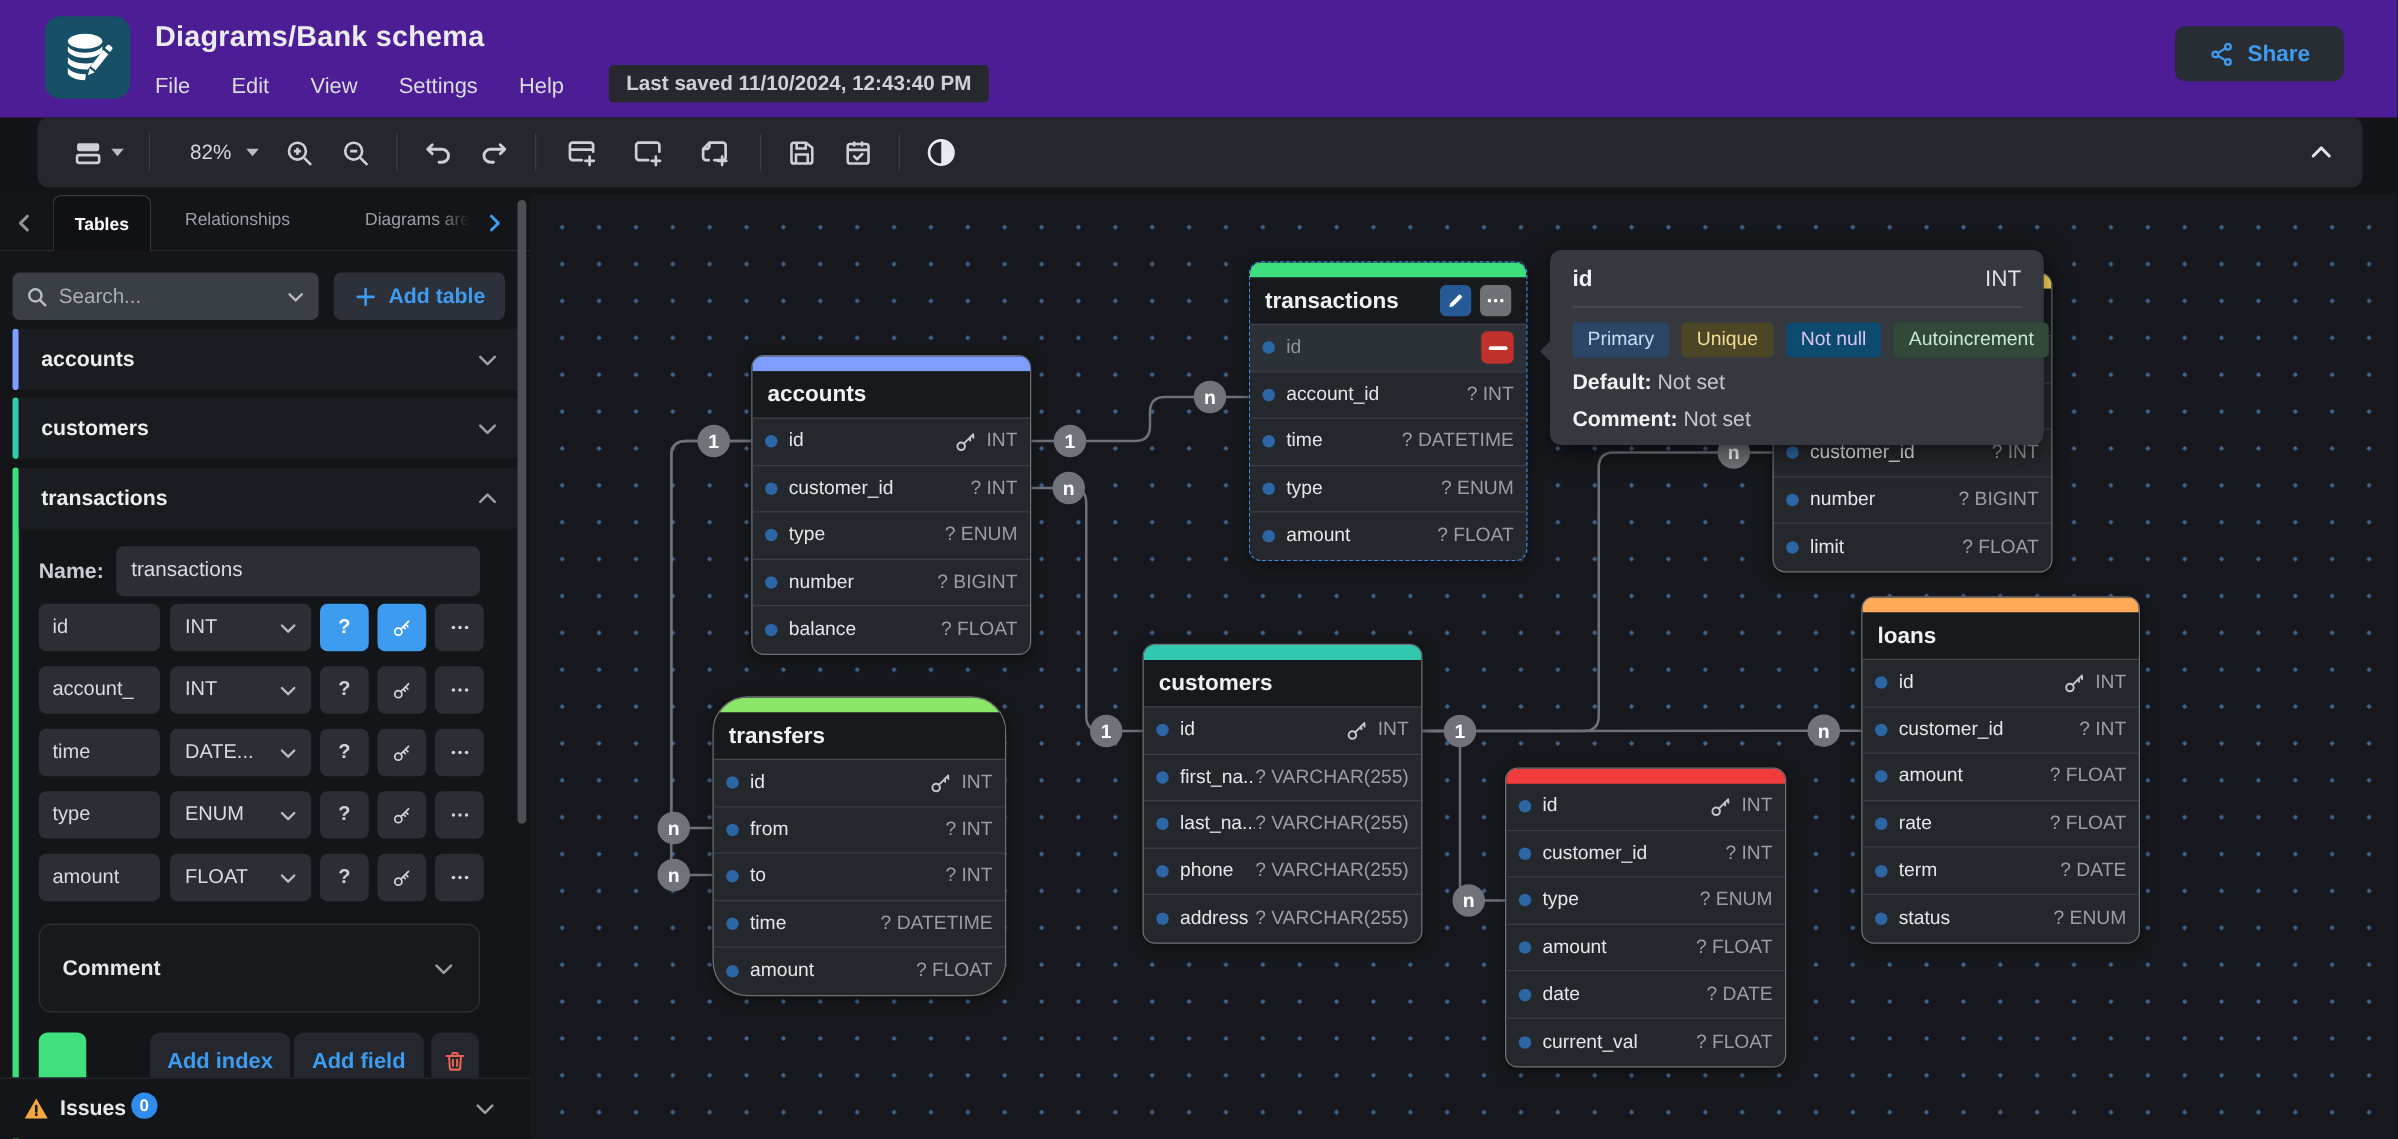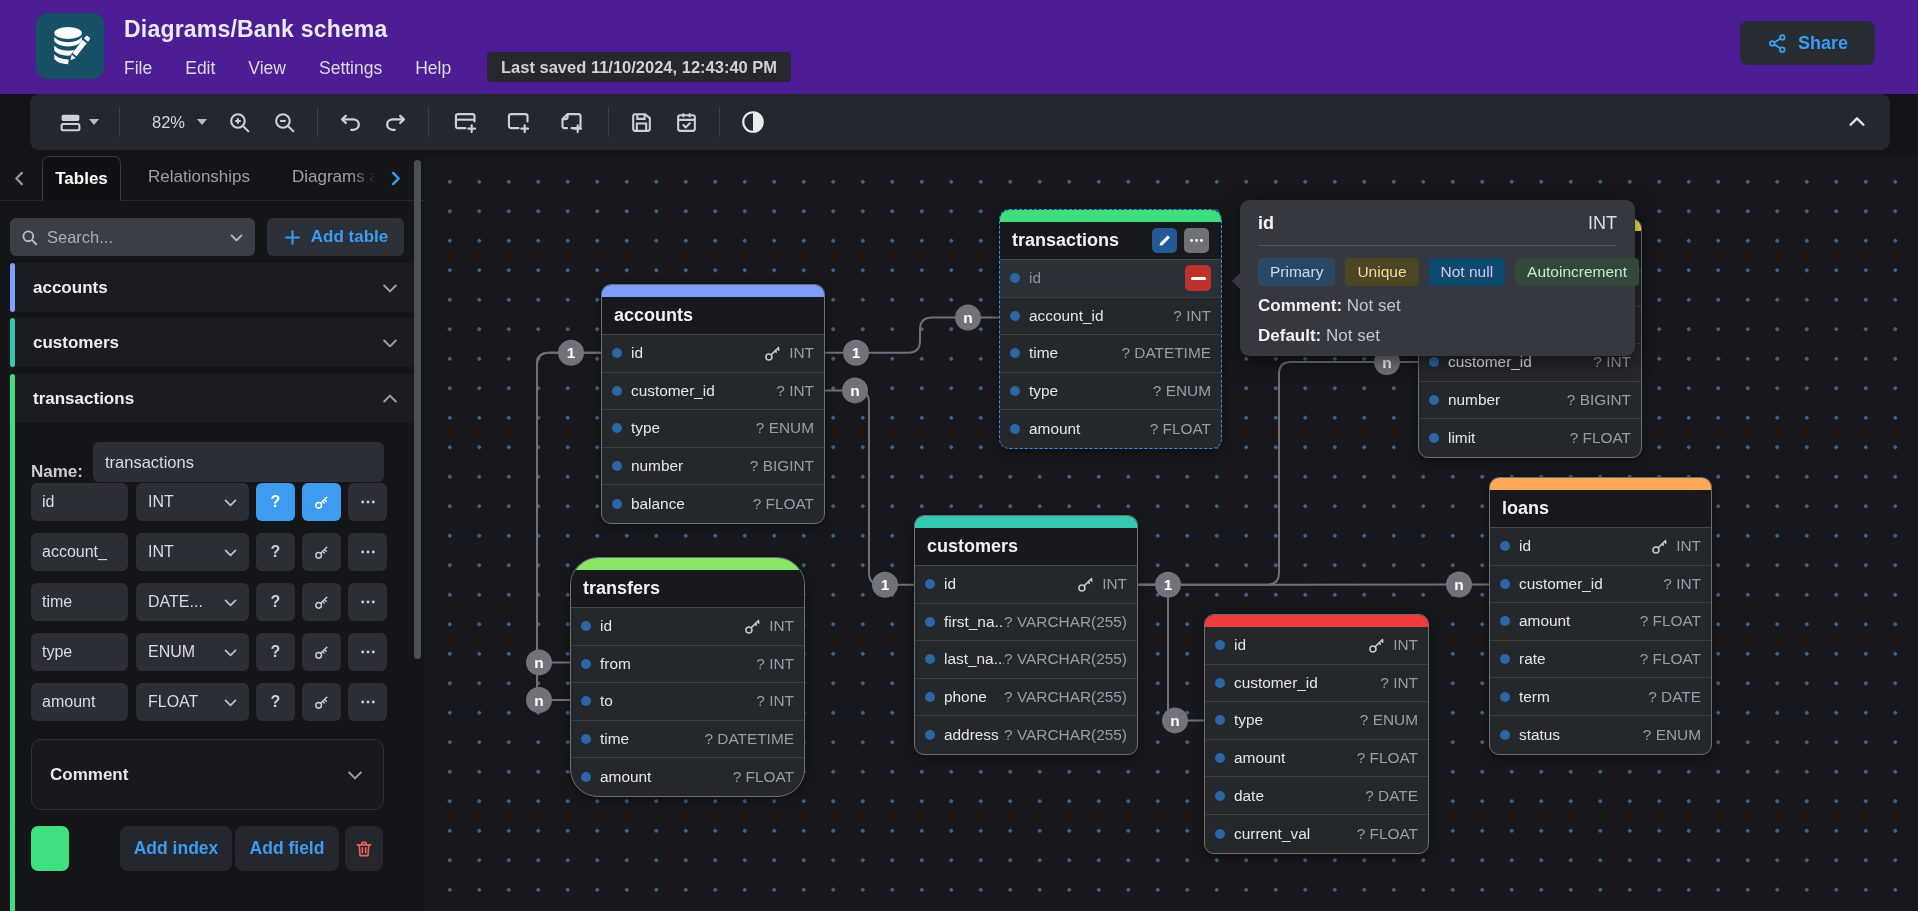--- a/index.html
+++ b/index.html
@@ -28,21 +28,21 @@
   .tb-zoom { font-size:16.5px; color:#d4d8dd; padding:0 6px 0 12px; }
   .caret { width:0; height:0; border-left:5px solid transparent; border-right:5px solid transparent;
     border-top:6px solid #b9bec5; margin-left:6px; }
   .tb-collapse { position:absolute; right:22px; top:0; height:56px; display:flex; align-items:center; cursor:pointer; }
 
   
   .sidebar { position:absolute; left:0; top:155px; width:424px; height:756px; background:#141519; }
   .tabbar { position:absolute; left:0; top:0; width:424px; height:46px; border-bottom:1px solid #26282d;
     display:flex; align-items:center; }
   .tab-scroll-left { position:absolute; left:10px; top:9px; width:24px; height:28px; display:flex; align-items:center; color:#8f949b; cursor:pointer;}
-  .tab { font-size:17px; color:#9aa0a7; cursor:pointer;text-align:right; }
+  .tab { font-size:14px; color:#9aa0a7; cursor:pointer;text-align:right; }
   .tab.active { position:absolute; left:42px; top:1px; width:79px; height:45px; background:#101114;
     border:1px solid #36393f; border-bottom:none; border-radius:7px 7px 0 0; color:#fff; font-weight:700;
     display:flex; align-items:center; justify-content:center; }
   .tab.t2 { position:absolute; left:148px; top:12px; }
   .tab.t3 { position:absolute; left:292px; top:12px; width:84px; overflow:hidden; white-space:nowrap;
     -webkit-mask-image:linear-gradient(90deg,#000 70%,transparent); mask-image:linear-gradient(90deg,#000 70%,transparent); }
   .tab-scroll-right { position:absolute; left:386px; top:9px; width:24px; height:28px; display:flex; align-items:center; color:#3d9bf0; cursor:pointer;}
   .side-scrollthumb { position:absolute; left:414px; top:5px; width:7px; height:499px; border-radius:4px; background:#4b4f56; }
 
   .search-row { position:absolute; left:10px; top:63px; width:404px; height:38px; display:flex; }
@@ -56,21 +56,21 @@
   .acc-bar { position:absolute; left:0; top:0; width:5px; height:100%; border-radius:3px; }
   .acc-body { position:absolute; left:5px; top:0; right:0; height:100%; background:#1a1c21;
     display:flex; align-items:center; padding:0 14px 0 18px; }
   .acc-name { font-size:17px; font-weight:700; color:#eceef1; flex:1; }
   .chev { color:#9aa0a7; }
 
   .tr-panel { position:absolute; left:10px; top:219px; width:404px; height:643px; }
   .tr-bar { position:absolute; left:0; top:0; width:5px; height:100%; border-radius:3px; background:#3cde7d; }
   .tr-head { position:absolute; left:5px; top:0; right:0; height:49px; background:#1a1c21;
     display:flex; align-items:center; padding:0 14px 0 18px; }
-  .name-row { position:absolute; left:21px; top:57px; right:0; height:51px; display:flex; align-items:flex-end; }
+  .name-row { position:absolute; left:21px; top:57px; right:0; height:51px; display:flex; align-items:center; }
   .name-lbl { font-size:17px; font-weight:700; color:#c9cdd3; width:62px; }
   .name-input { margin-left:0px; width:291px; height:40px; background:#2b2e34; border-radius:6px;
     display:flex; align-items:center; padding:0 12px; font-size:16.5px; color:#d8dbe0; cursor:text; }
 
   .f-row { position:absolute; left:21px; height:38px; display:flex; }
   .f-name { width:97px; height:38px; background:#2b2e34; border-radius:6px; display:flex; align-items:center;
     padding:0 11px; font-size:16px; color:#d8dbe0; overflow:hidden; white-space:nowrap; cursor:text; }
   .f-type { margin-left:8px; width:113px; height:38px; background:#2b2e34; border-radius:6px; display:flex;
     align-items:center; padding:0 10px 0 12px; font-size:16px; color:#d8dbe0; cursor:pointer; }
   .f-type span { flex:1; overflow:hidden; white-space:nowrap; }
@@ -469,20 +469,32 @@
       <div class="panel-btn" style="left:110px;width:112px">Add index</div>
       <div class="panel-btn" style="left:225px;width:104px">Add field</div>
       <div class="trash-btn">
         <svg class="ic" width="20" height="20" viewBox="0 0 24 24" fill="none" stroke="currentColor" stroke-width="2">
           <path d="M4 7h16M9.5 7V4.8c0-.5.4-.8.9-.8h3.2c.5 0 .9.3.9.8V7M6.3 7l.8 12.2c0 .5.4.8.9.8h8c.5 0 .9-.3.9-.8L17.7 7" stroke-linecap="round" stroke-linejoin="round"></path>
           <path d="M10 10.5v6M14 10.5v6" stroke-linecap="round"></path>
         </svg>
       </div>
     </div>
 
+    <div class="issues-bar">
+      <svg class="ic" width="22" height="22" viewBox="0 0 24 24">
+        <path d="M12 3L22 20.5H2z" fill="#f3a93c"></path>
+        <path d="M12 9.5v5" stroke="#141519" stroke-width="2.2" stroke-linecap="round"></path>
+        <circle cx="12" cy="17.3" r="1.3" fill="#141519"></circle>
+      </svg>
+      <span class="issues-lbl">Issues</span>
+      <span class="issues-badge">0</span>
+      <svg class="ic issues-chev" width="20" height="20" viewBox="0 0 24 24" fill="none" stroke="currentColor" stroke-width="2.4" stroke-linecap="round" stroke-linejoin="round">
+          <path d="M5 9l7 7 7-7"></path>
+        </svg>
+    </div>
     <div class="side-scrollthumb"></div>
   </div>
 
   <div class="canvas">
     <svg class="rel-svg" id="rel-svg" viewBox="424 155 1494 756">
         <path d="M601 352.8 L549 352.8 Q537 352.8 537 364.8 L537 650.4 Q537 662.4 549 662.4 L570 662.4" fill="none" stroke="#6e7278" stroke-width="2"></path>
         <path d="M601 352.8 L549 352.8 Q537 352.8 537 364.8 L537 688 Q537 700 549 700 L570 700" fill="none" stroke="#6e7278" stroke-width="2"></path>
         <path d="M825 352.8 L908 352.8 Q920 352.8 920 340.8 L920 329.6 Q920 317.6 932 317.6 L999 317.6" fill="none" stroke="#6e7278" stroke-width="2"></path>
         <path d="M825 390.4 L857 390.4 Q869 390.4 869 402.4 L869 572.8 Q869 584.8 881 584.8 L914 584.8" fill="none" stroke="#6e7278" stroke-width="2"></path>
         <path d="M1138 584.8 L1267 584.8 Q1279 584.8 1279 572.8 L1279 374 Q1279 362 1291 362 L1418 362" fill="none" stroke="#6e7278" stroke-width="2"></path>
@@ -866,18 +878,18 @@
         <span class="pop-field">id</span>
         <span class="pop-type">INT</span>
       </div>
       <div class="pop-div"></div>
       <div class="pop-tags">
         <span class="pop-tag tag-primary">Primary</span>
         <span class="pop-tag tag-unique">Unique</span>
         <span class="pop-tag tag-notnull">Not null</span>
         <span class="pop-tag tag-autoinc">Autoincrement</span>
       </div>
+      <div class="pop-line"><b>Default:</b><span> Not set</span></div>
       <div class="pop-line"><b>Comment:</b><span> Not set</span></div>
-      <div class="pop-line"><b>Default:</b><span> Not set</span></div>
     </div>
   </div>
 
 </div>
 
 </body></html>

